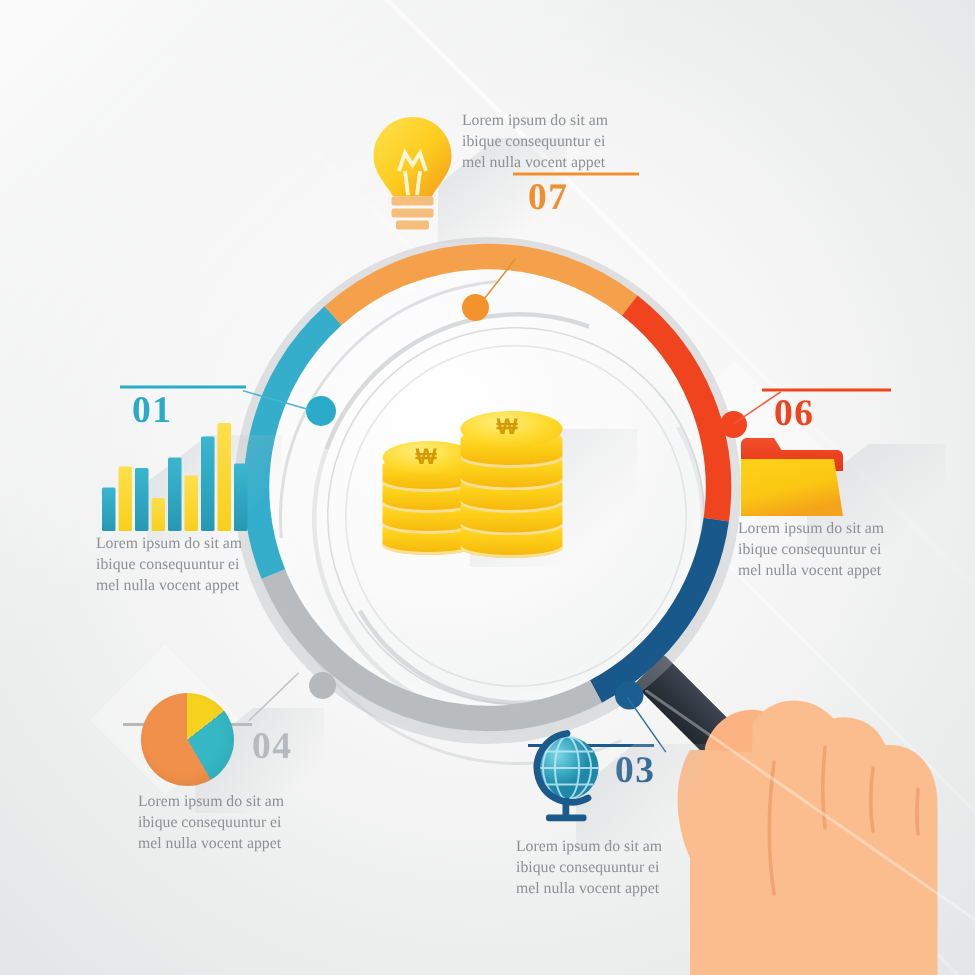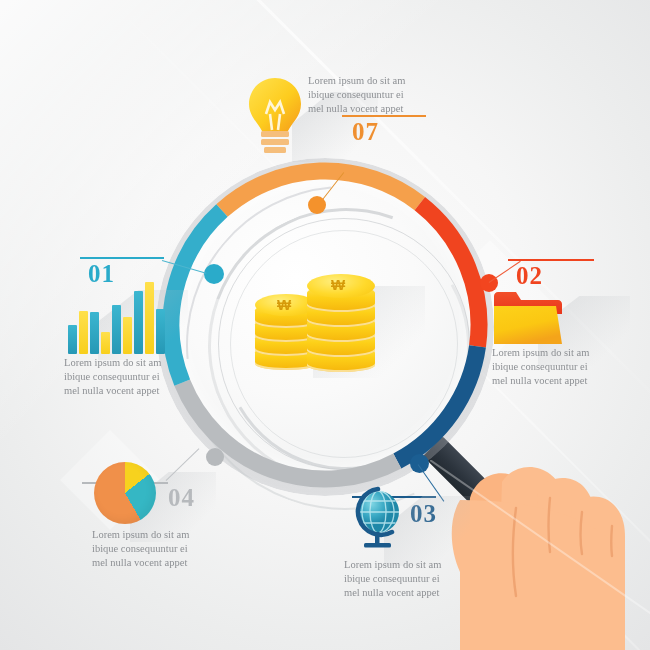--- a/index.html
+++ b/index.html
@@ -244,21 +244,21 @@
     <div class="rule" id="rule-01"></div>
     <div class="num" id="num-01">07</div>
     <div class="lead" id="lead-01"></div>
     <div class="dot" id="dot-01"></div>
   </div>
 
   <div class="item" id="item-02">
     <div class="dot" id="dot-02"></div>
     <div class="lead" id="lead-02"></div>
     <div class="rule" id="rule-02"></div>
-    <div class="num" id="num-02">02</div>
+    <div class="num" id="num-02">06</div>
     <div class="icon-shadow" style="left:60px;top:40px;width:92px;height:70px;"></div>
     <svg id="folder" viewBox="0 0 72 56">
       <defs>
         <linearGradient id="fg1" x1="0" y1="0" x2="0" y2="1">
           <stop offset="0%" stop-color="#f2502a"></stop>
             <stop offset="100%" stop-color="#e8351a"></stop>
         </linearGradient>
         <linearGradient id="fg2" x1="0" y1="0" x2="0.4" y2="1">
           <stop offset="0%" stop-color="#fdd21a"></stop>
             <stop offset="60%" stop-color="#fbc712"></stop>

